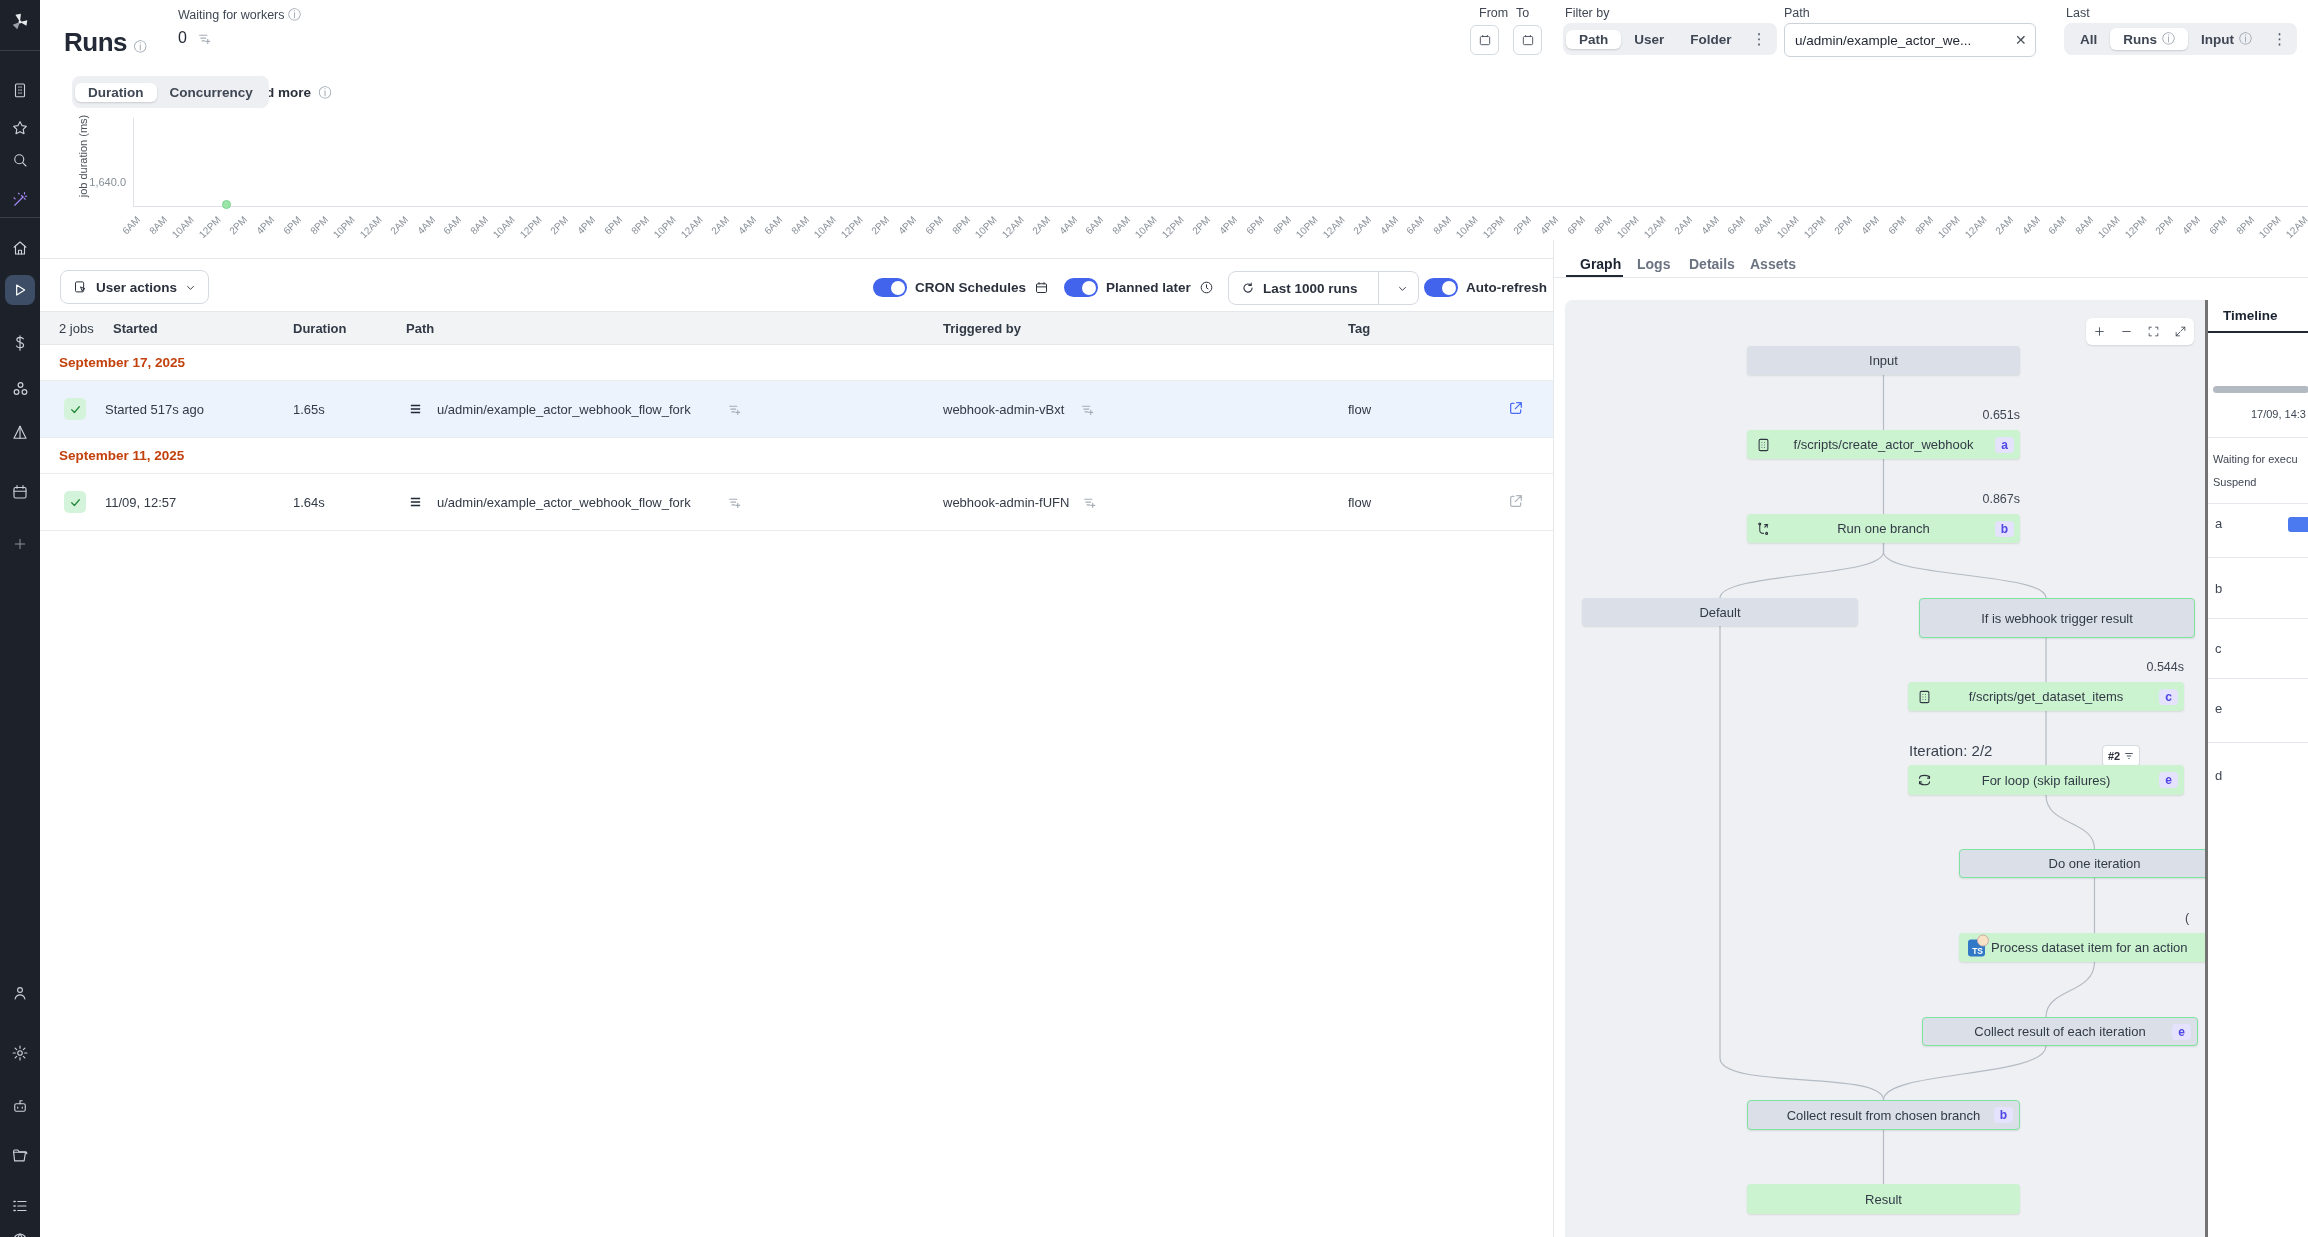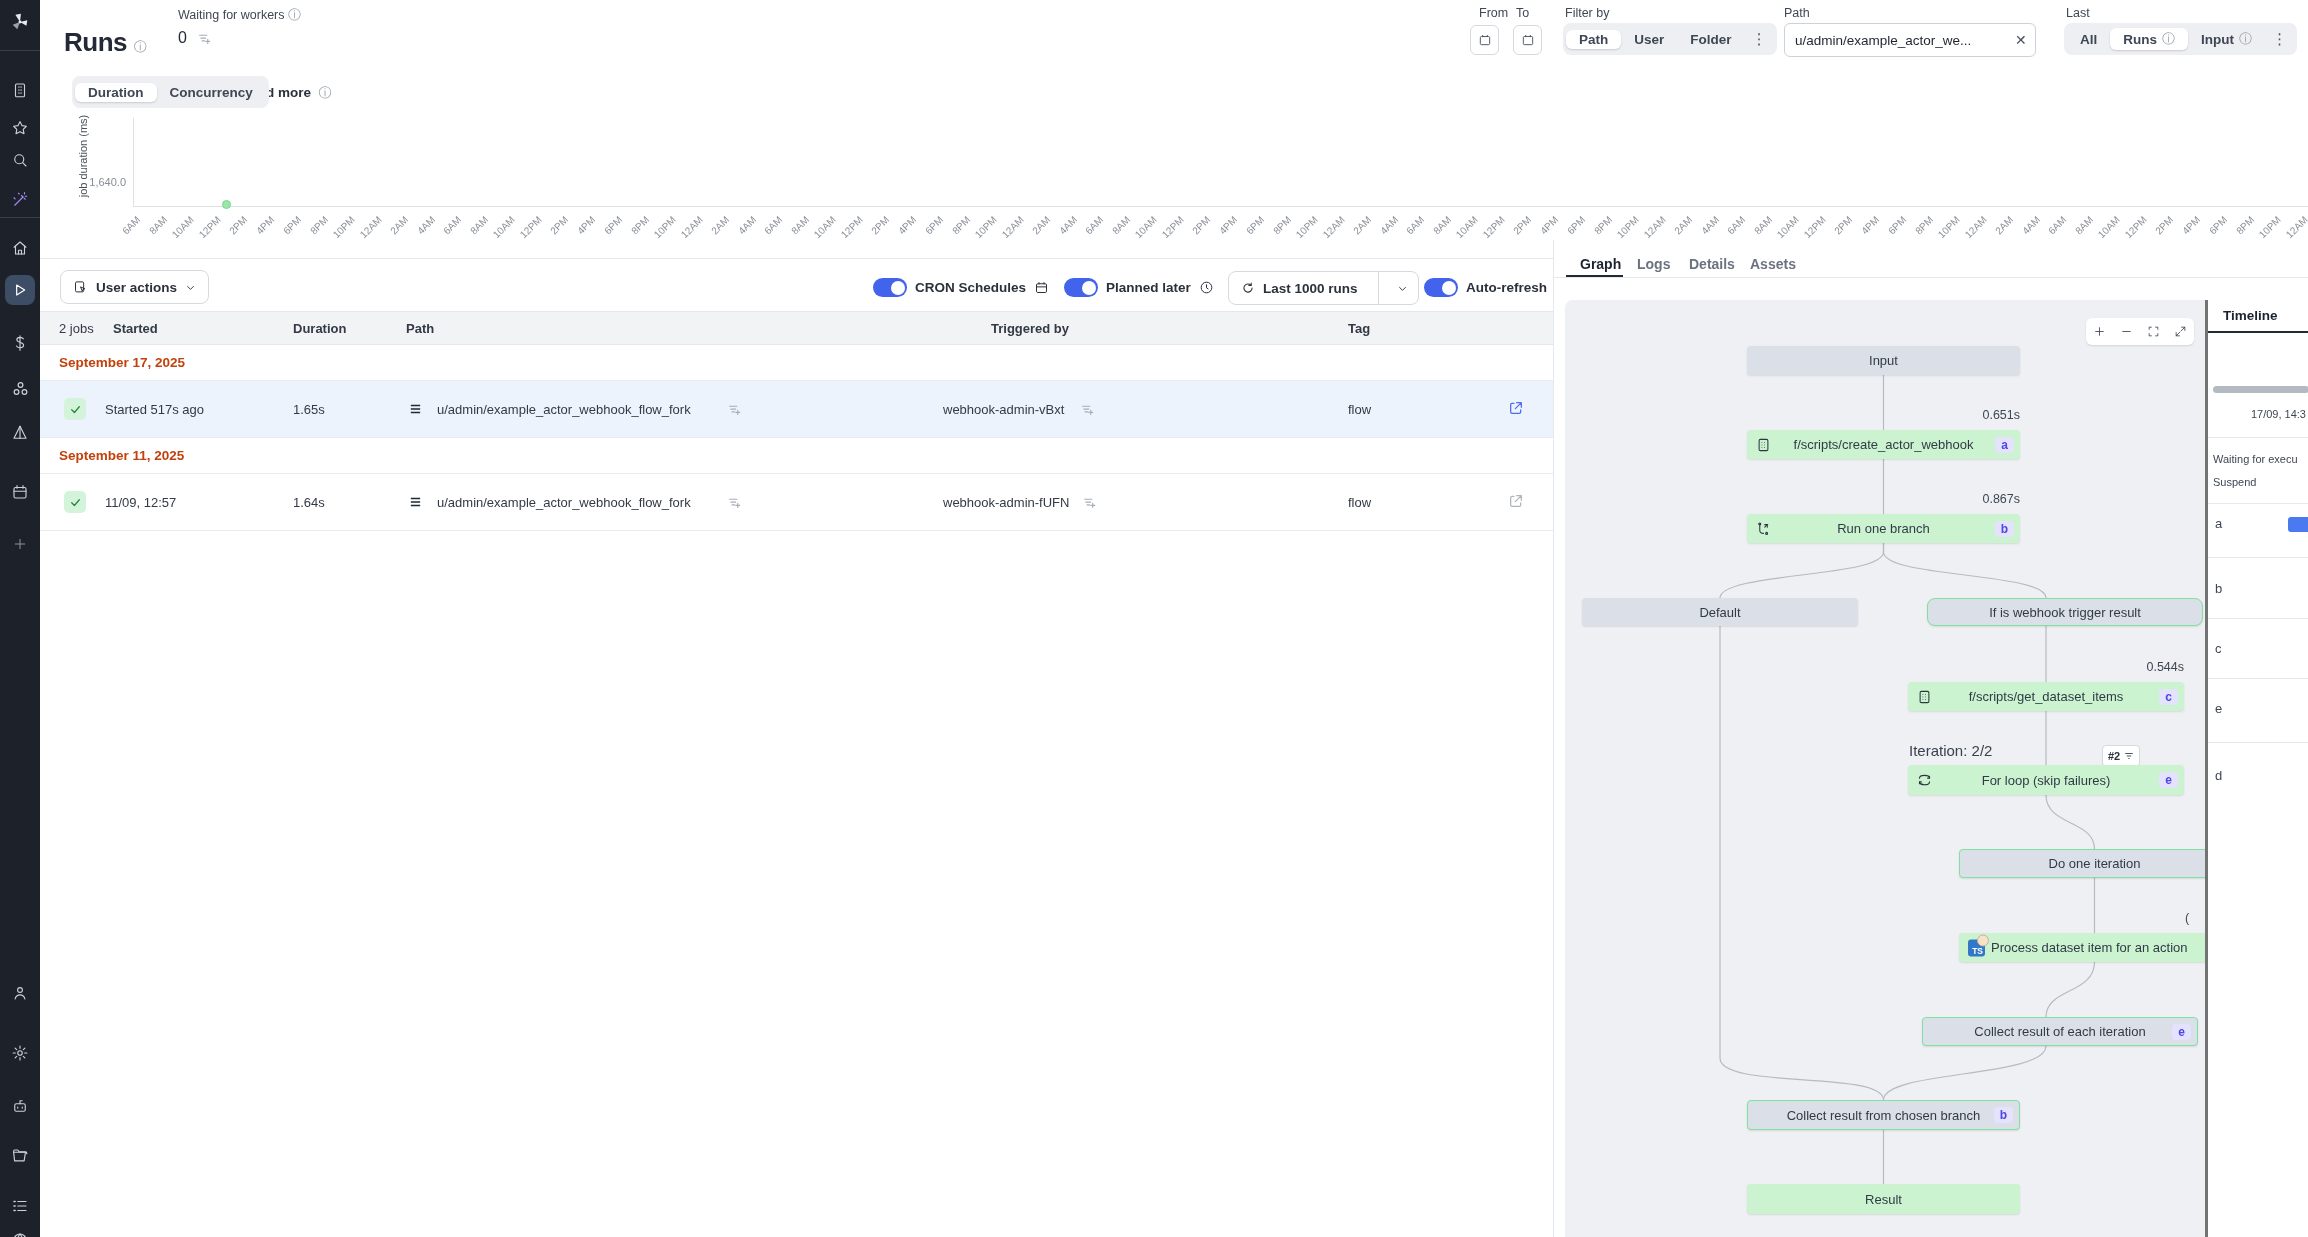--- a/index.html
+++ b/index.html
@@ -572,21 +572,21 @@
 <div class="abs row-flex" style="left:1424px;top:278px;">
   <div class="toggle"></div>
   <span class="tg-lbl">Auto-refresh</span>
 </div>
 
 <div class="abs" style="left:40px;top:311px;width:1513px;height:34px;background:#f1f3f5;border-top:1px solid #e5e7eb;border-bottom:1px solid #e5e7eb;box-sizing:border-box;">
   <span class="cell th muted" style="left:19px;top:9px;">2 jobs</span>
   <span class="cell th" style="left:73px;top:9px;">Started</span>
   <span class="cell th" style="left:253px;top:9px;">Duration</span>
   <span class="cell th" style="left:366px;top:9px;">Path</span>
-  <span class="cell th" style="left:903px;top:9px;margin-left:48px;">Triggered by</span>
+  <span class="cell th" style="left:903px;top:9px;">Triggered by</span>
   <span class="cell th" style="left:1308px;top:9px;">Tag</span>
 </div>
 
 <div class="grp" style="top:345px;">
     <span>September 17, 2025</span>
   </div>
 
 <div class="trow" style="top:381px;height:57px;background:#ecf3fd;">
   <div class="check" style="top:17px;">
     <svg width="13" height="13" viewBox="0 0 24 24" style="stroke:#2b8a3e;fill:none;stroke-width:2.4;stroke-linecap:round;stroke-linejoin:round;">
@@ -729,21 +729,21 @@
           <circle cx="17" cy="19" r="1.6"></circle>
           <path d="M14 9l4-4-4 0"></path>
           <path d="M18 5v4"></path>
         </svg>
       </span>
     <span>Run one branch</span>
     <span class="badge">b</span>
   </div>
 
   <div class="node n-gray" style="left:17px;top:298px;width:276px;height:28px;">Default</div>
-  <div class="node n-gb" style="left:362px;top:298px;width:276px;height:28px;border-radius:8px;">If is webhook trigger result</div>
+  <div class="node n-gb" style="left:354px;top:298px;width:276px;height:40px;">If is webhook trigger result</div>
 
   <div class="dur" style="left:343px;top:360px;width:276px;">0.544s</div>
   <div class="node n-green" style="left:343px;top:382px;width:276px;">
     <span class="n-ic">
         <svg width="15" height="15" viewBox="0 0 24 24" style="stroke:#2f3640;fill:none;stroke-width:1.7;">
           <rect x="5" y="3" width="14" height="18" rx="2"></rect>
           <path d="M9 8h1M13 8h1M9 12h1M13 12h1M9 16h1M13 16h1"></path>
         </svg>
       </span>
     <span>f/scripts/get_dataset_items</span>

